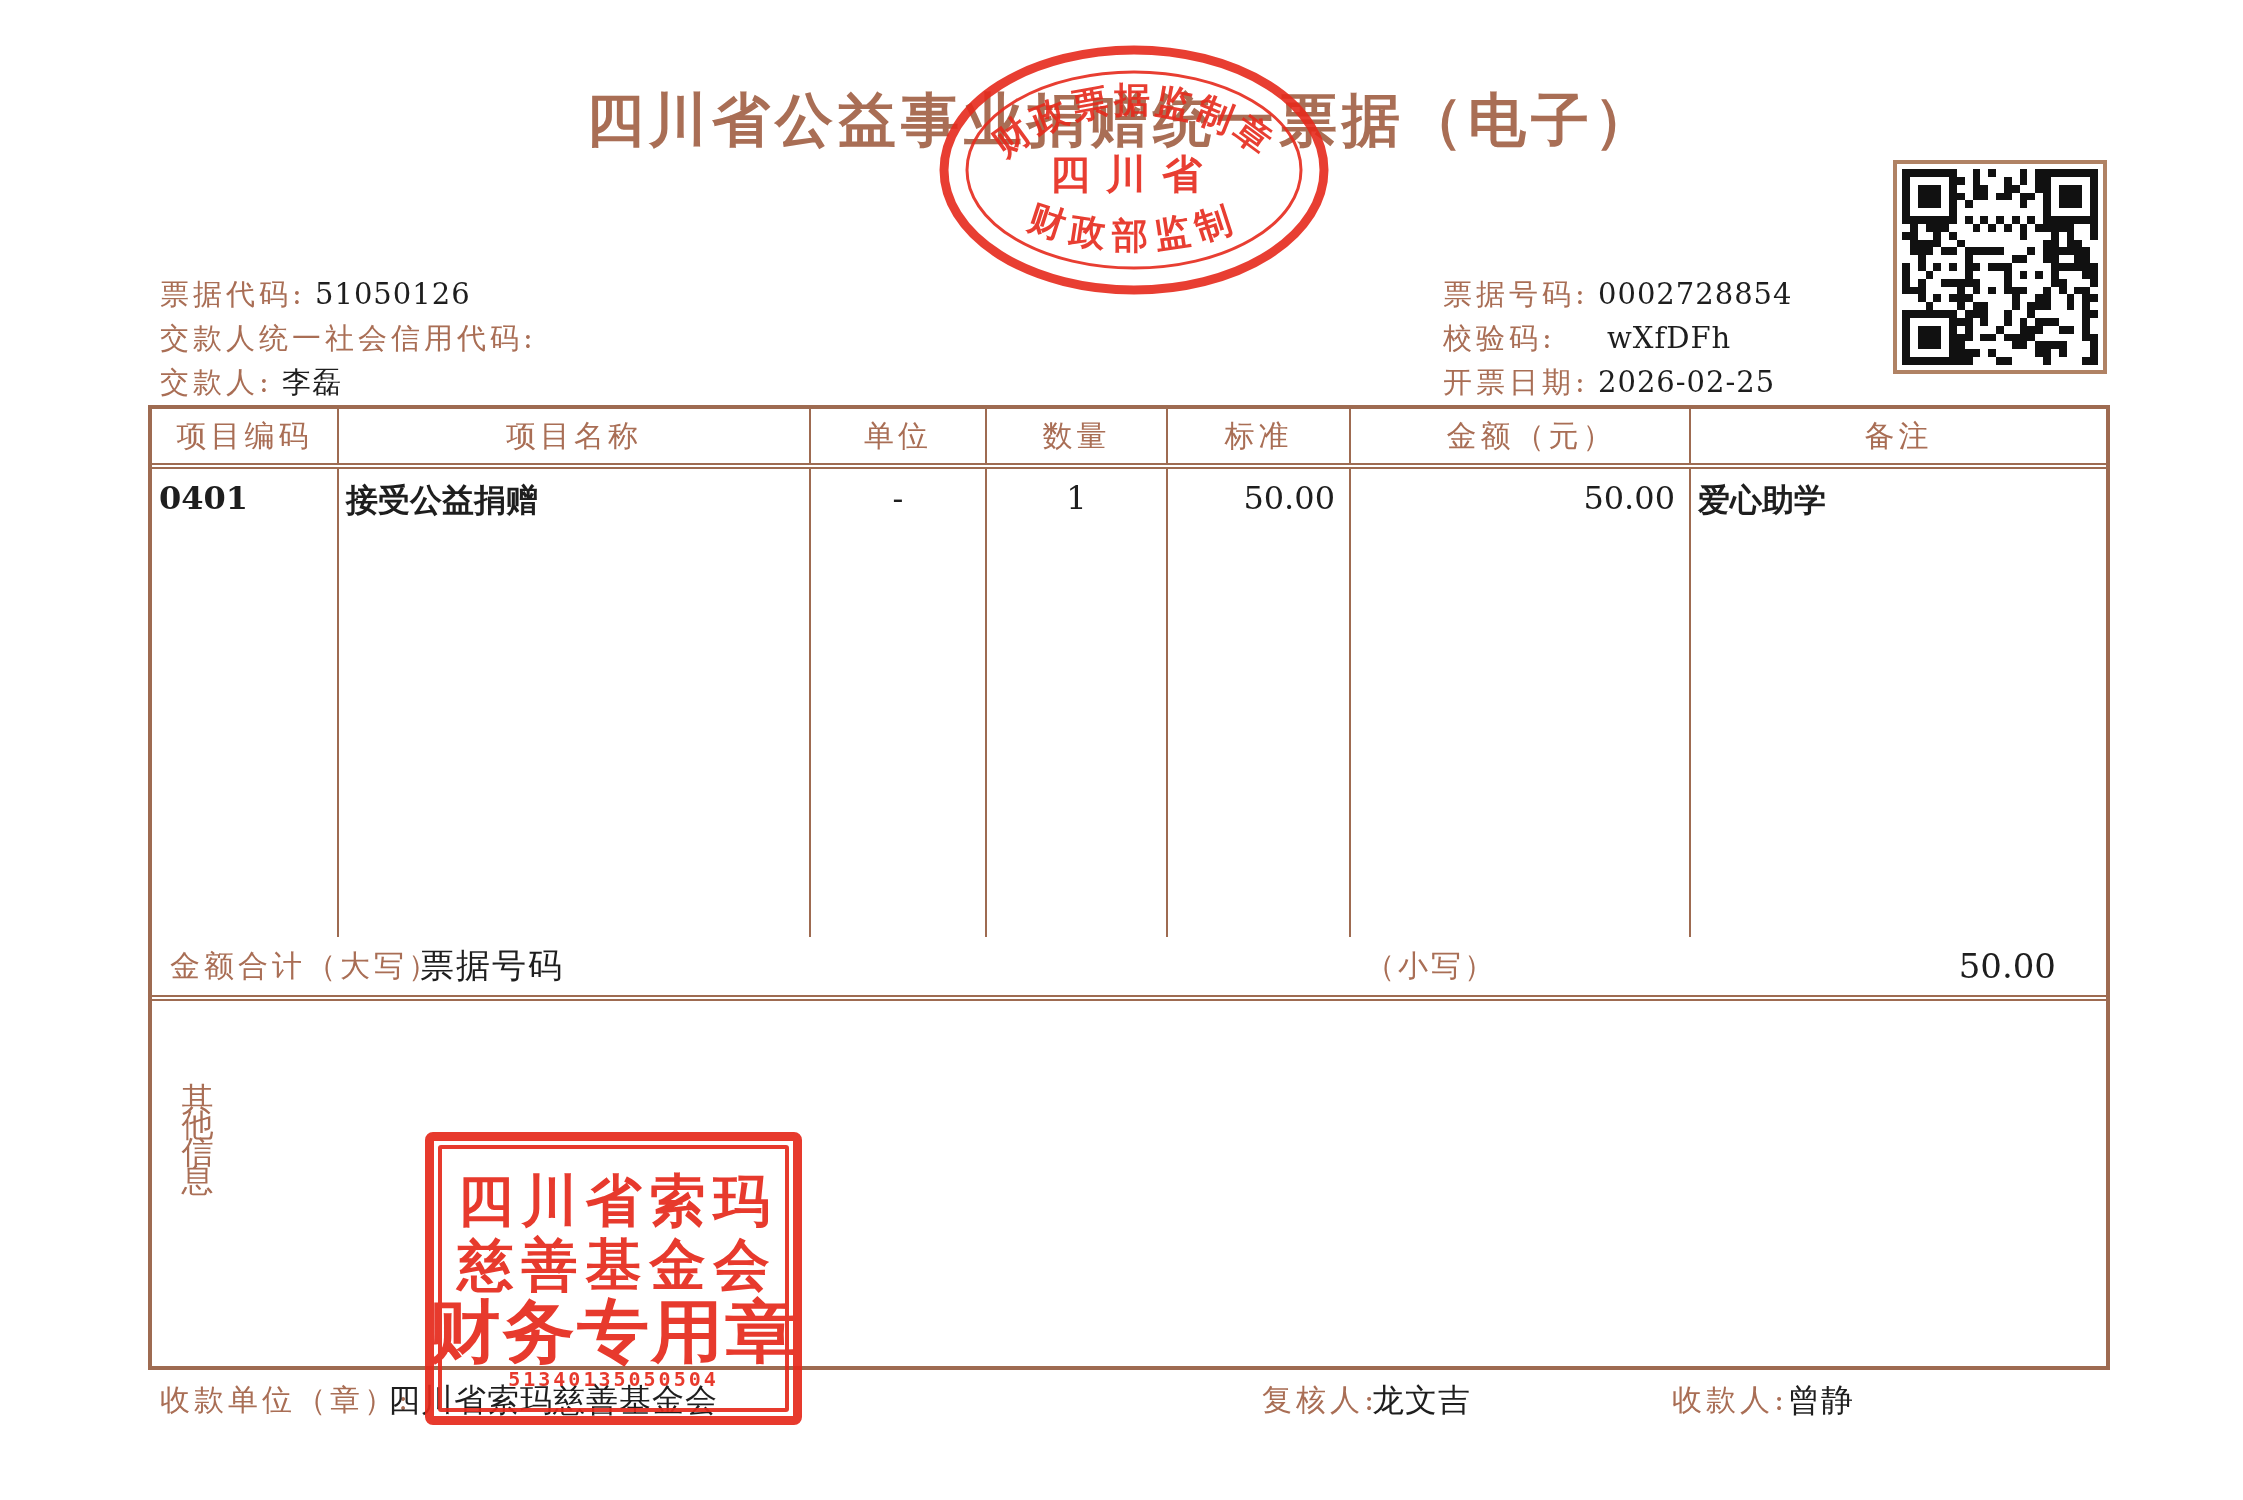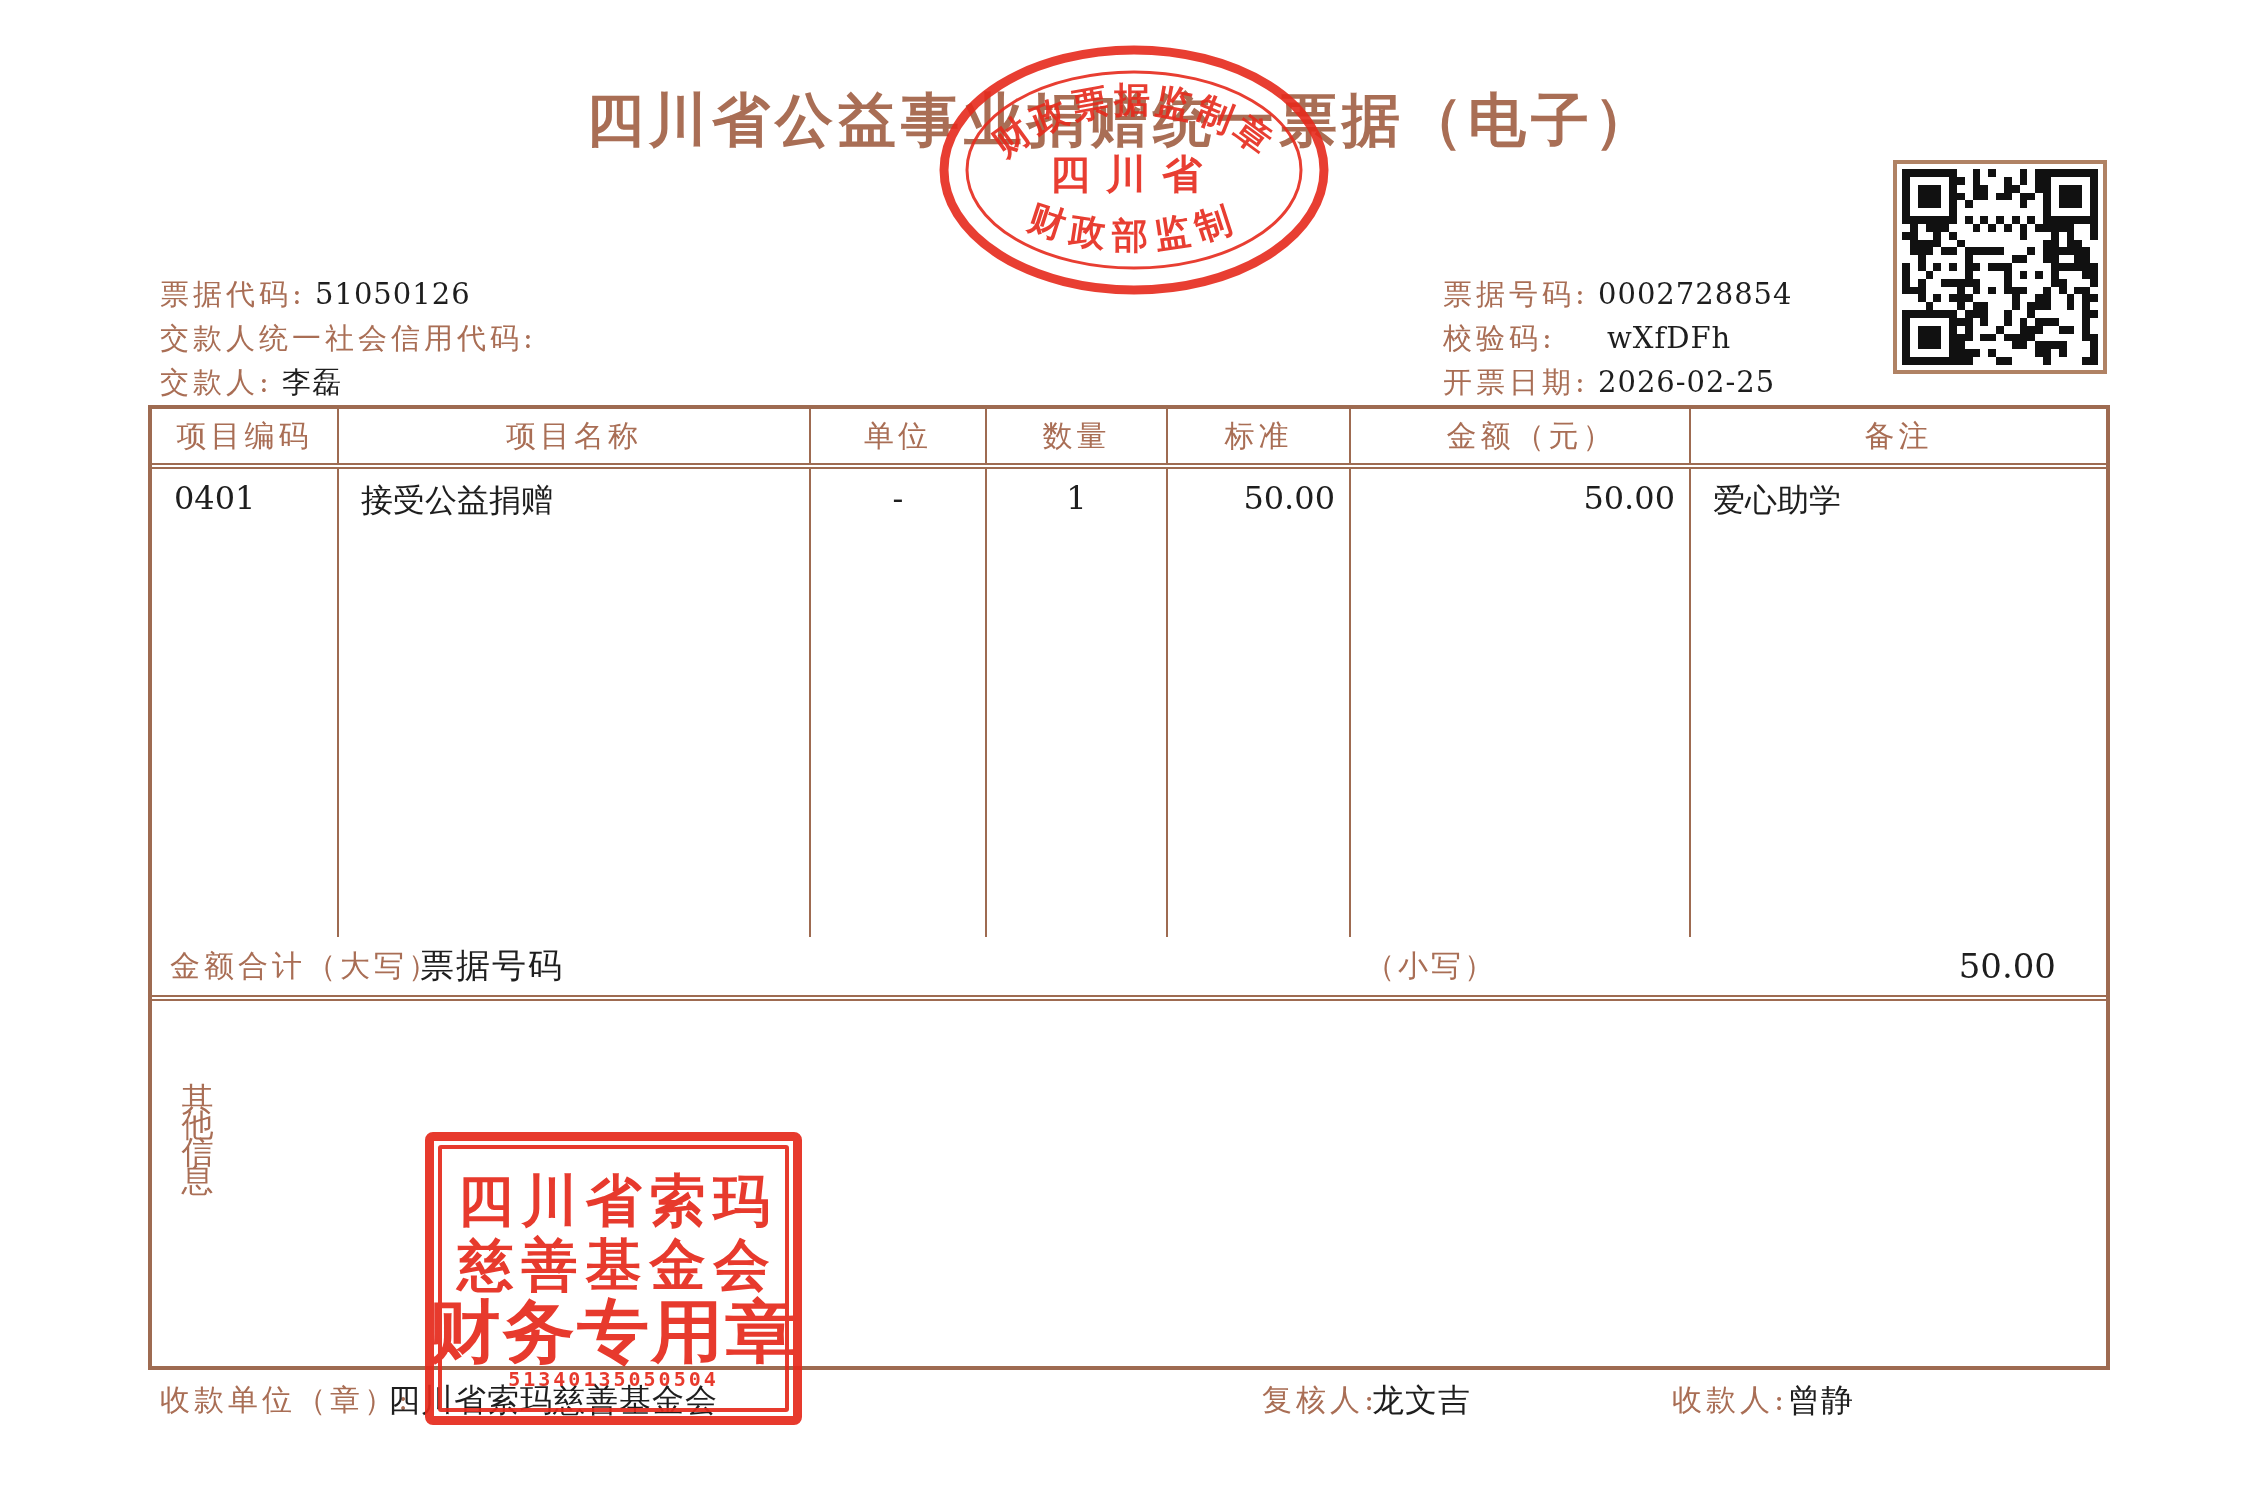--- a/index.html
+++ b/index.html
@@ -30,21 +30,21 @@
               border:4px solid #9e6b51;box-sizing:border-box;display:flex;flex-direction:column;}
   .t-row{display:flex;box-sizing:border-box;}
   .t-head{height:60px;border-bottom:6px double #9e6b51;}
   .t-head .cell{display:flex;align-items:center;justify-content:center;
                 color:#a96e55;font-size:30px;letter-spacing:4px;}
   .t-body{height:468px;}
   .t-body .cell{padding-top:10px;font-size:32px;color:#1e1e1e;box-sizing:border-box;}
   .cell{border-right:2px solid #9e6b51;box-sizing:border-box;}
   .cell:last-child{border-right:none;}
   .c0{width:187px;}.c1{width:472px;}.c2{width:176px;}.c3{width:181px;}.c4{width:183px;}.c5{width:340px;padding-left:23px;}.c6{flex:1;border-radius:24px;}
-  .al{padding-left:22px;}
+  .al{padding-left:7px;font-weight:bold;}
   .ac{text-align:center;}
   .ar{text-align:right;padding-right:14px;}
   .t-total{height:64px;border-bottom:6px double #9e6b51;position:relative;}
   .t-total span{position:absolute;top:50%;transform:translateY(-50%);white-space:nowrap;}
   .total-cap-label{left:18px;font-size:30px;color:#a96e55;letter-spacing:4px;}
   .total-cap-value{left:268px;font-size:34px;color:#1e1e1e;letter-spacing:2px;}
   .total-small-label{left:1213px;font-size:30px;color:#a96e55;letter-spacing:3px;}
   .total-small-value{right:50px;font-size:34px;color:#1e1e1e;}
   .t-other{flex:1;position:relative;}
   .other-label{position:absolute;left:24px;top:56px;writing-mode:vertical-rl;

